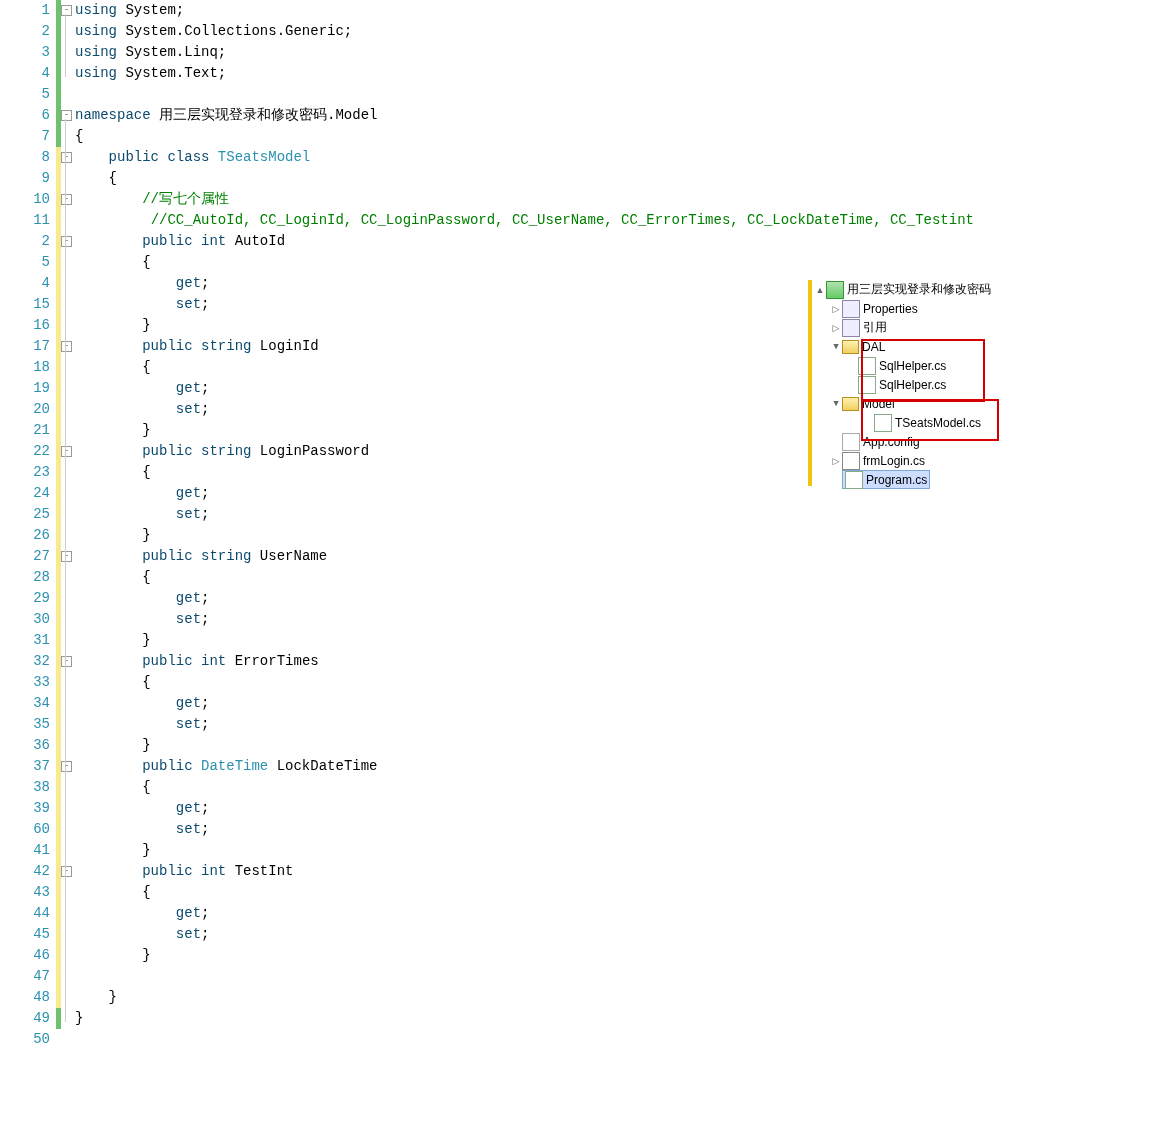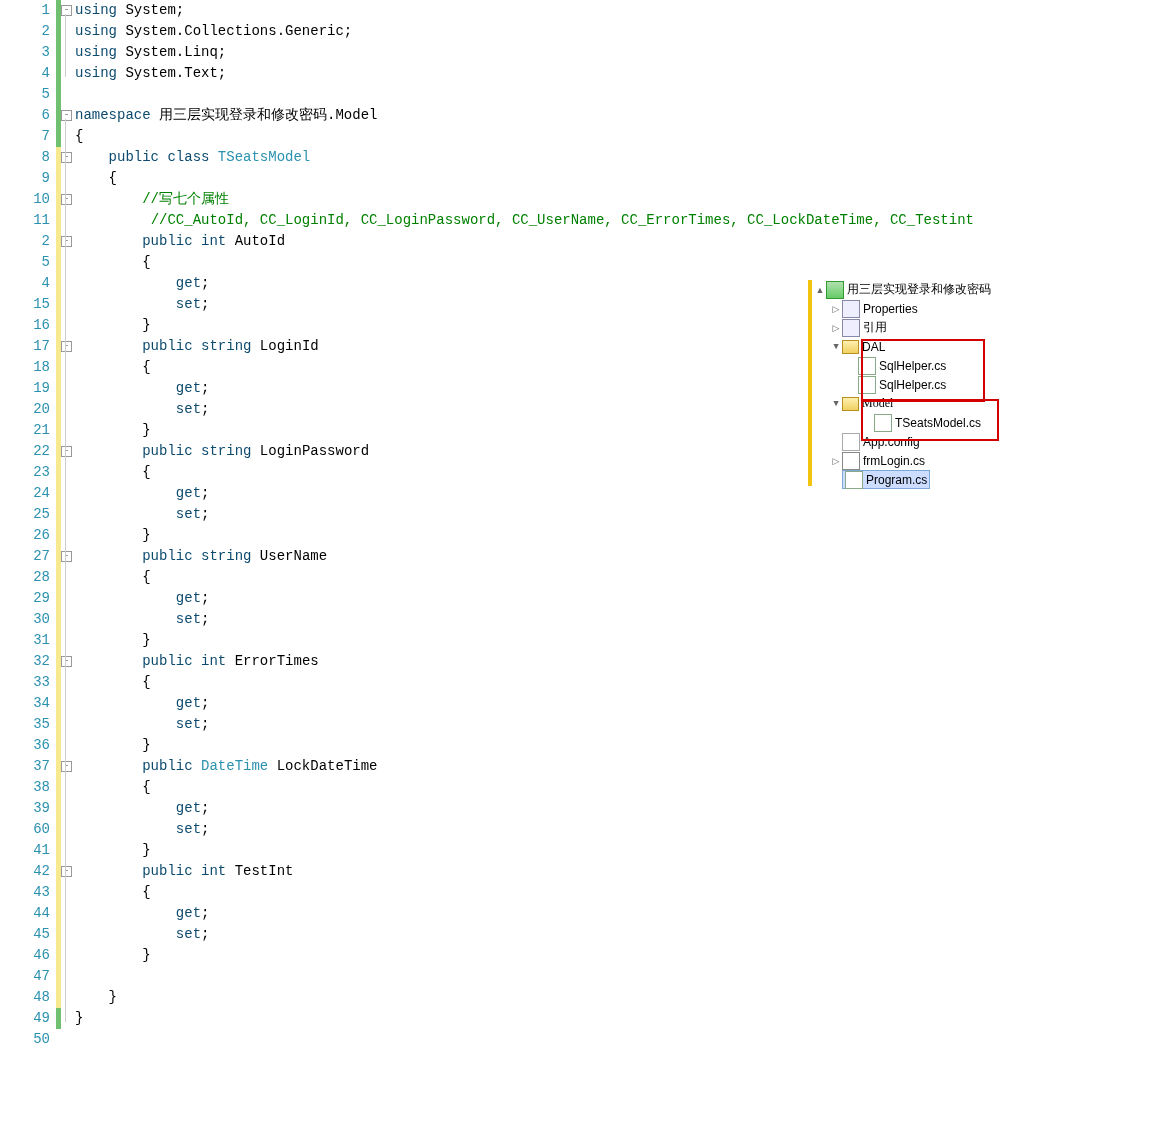--- a/index.html
+++ b/index.html
@@ -315,21 +315,21 @@
         <span class="tree-indent" style="width: 32px;"></span>
         <span class="tree-arrow"></span>
         <span style="display: inline-flex; align-items: center;">
           <span class="tree-icon ic-cs"></span>
           <span>SqlHelper.cs</span>
         </span>
       </div>
       <div class="tree-row">
         <span class="tree-indent" style="width: 16px;"></span>
         <span class="tree-arrow" style="transform: rotate(180deg);">▲</span>
-        <span style="display: inline-flex; align-items: center; font-family: Liberation Serif, serif;">
+        <span style="display: inline-flex; align-items: center;">
           <span class="tree-icon ic-folder-open"></span>
           <span>Model</span>
         </span>
       </div>
       <div class="tree-row">
         <span class="tree-indent" style="width: 32px;"></span>
         <span class="tree-arrow"></span>
         <span style="display: inline-flex; align-items: center; margin-left: 16px;">
           <span class="tree-icon ic-cs"></span>
           <span>TSeatsModel.cs</span>

